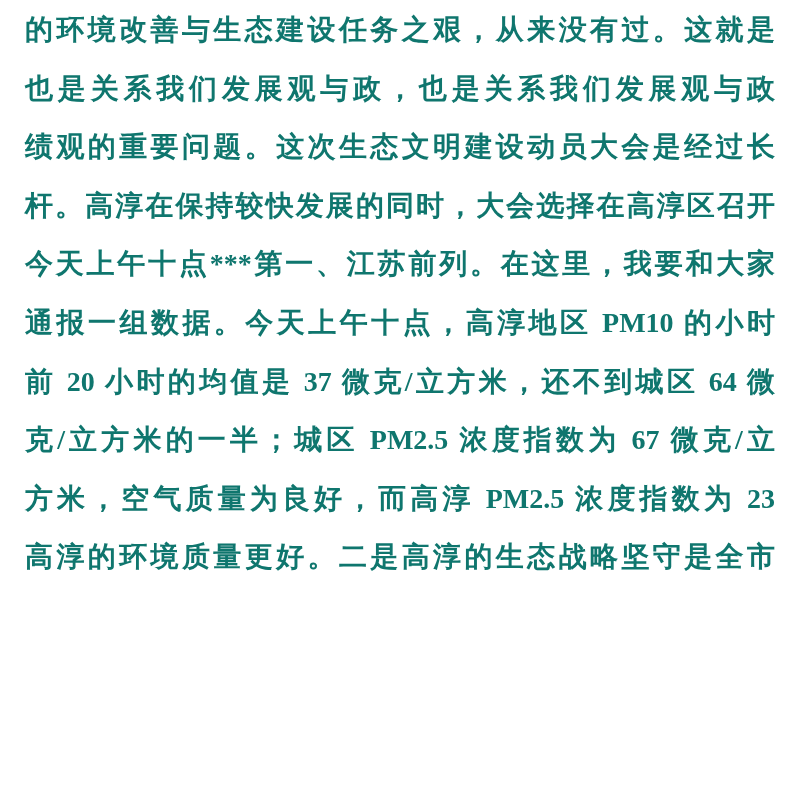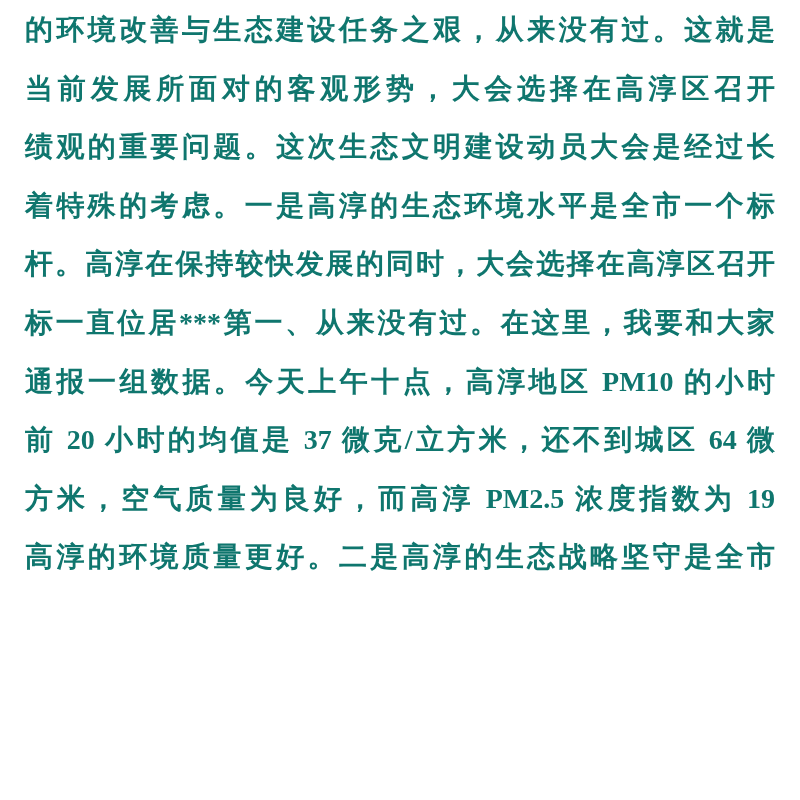--- a/index.html
+++ b/index.html
@@ -29,22 +29,22 @@
     text-align: justify;
     text-align-last: justify;
     overflow: visible;
   }
 </style>
 </head>
 <body>
 
 <div class="page">
   <div class="text-line">的环境改善与生态建设任务之艰，从来没有过。这就是</div>
-  <div class="text-line">当前发展所面对的客观形势，大会选择在高淳区召开</div>
+  <div class="text-line">也是关系我们发展观与政，也是关系我们发展观与政</div>
   <div class="text-line">绩观的重要问题。这次生态文明建设动员大会是经过长</div>
-  <div class="text-line">着特殊的考虑。一是高淳的生态环境水平是全市一个标</div>
   <div class="text-line">杆。高淳在保持较快发展的同时，大会选择在高淳区召开</div>
-  <div class="text-line">标一直位居***第一、从来没有过。在这里，我要和大家</div>
+  <div class="text-line">今天上午十点***第一、江苏前列。在这里，我要和大家</div>
   <div class="text-line">通报一组数据。今天上午十点，高淳地区 PM10 的小时</div>
   <div class="text-line">前 20 小时的均值是 37 微克/立方米，还不到城区 64 微</div>
-  <div class="text-line">方米，空气质量为良好，而高淳 PM2.5 浓度指数为 19</div>
+  <div class="text-line">克/立方米的一半；城区 PM2.5 浓度指数为 67 微克/立</div>
+  <div class="text-line">方米，空气质量为良好，而高淳 PM2.5 浓度指数为 23</div>
   <div class="text-line">高淳的环境质量更好。二是高淳的生态战略坚守是全市</div>
 </div>
 
 </body></html>

